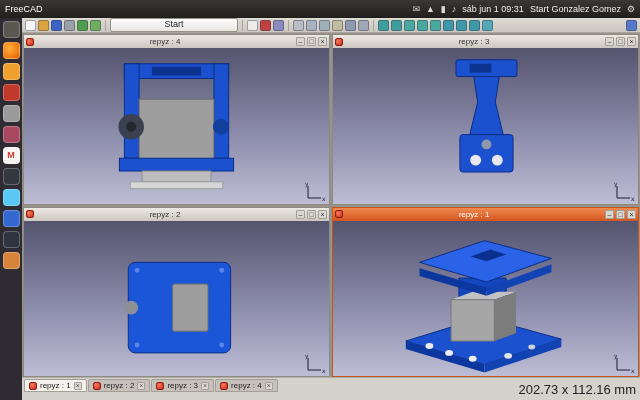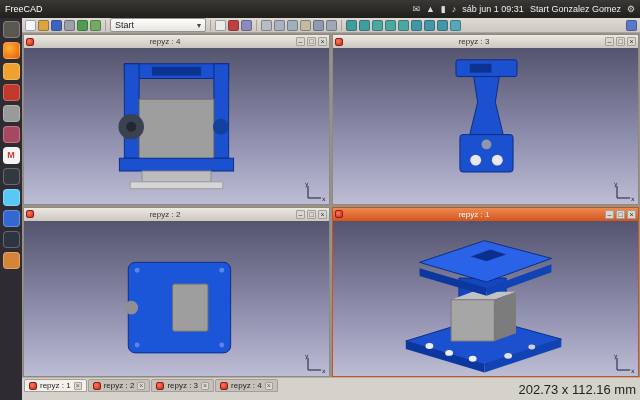--- a/index.html
+++ b/index.html
@@ -38,21 +38,21 @@
   
   .app{position:absolute;left:22px;top:18px;width:618px;height:382px;background:#d5d1cb;}
 
   .toolbar{position:absolute;left:0;top:0;right:0;height:15px;
     background:linear-gradient(#dedad4,#ccc7c0);border-bottom:1px solid #aaa49c;
     display:flex;align-items:center;padding:0 3px;gap:2px;box-sizing:border-box;}
   .tbi{width:11px;height:11px;border-radius:2px;border:1px solid rgba(60,60,70,.45);box-sizing:border-box;}
   .sep{width:1px;height:11px;background:#a8a29a;margin:0 2px;}
   .combo{height:12px;min-width:86px;background:linear-gradient(#fefefe,#e8e5e0);
     border:1px solid #96918a;border-radius:2px;font-size:9px;color:#222;
-    display:flex;align-items:center;justify-content:space-between;padding:0 4px;gap:6px;}
+    display:flex;align-items:center;justify-content:space-between;padding:0 20px;gap:6px;flex-direction:column;}
   .combo .arrow{font-size:8px;color:#444;}
 
   
   .mdi{position:absolute;left:0;top:15px;right:0;bottom:22px;background:#97928a;
     display:grid;grid-template-columns:1fr 1fr;grid-template-rows:1fr 1fr;gap:2px;padding:1px;box-sizing:border-box;}
   .window{display:flex;flex-direction:column;border:1px solid #8e8a82;background:#cfcbc5;min-width:0;min-height:0;}
   .window.active{border-color:#c2561f;}
   .titlebar{height:13px;flex:0 0 13px;display:flex;align-items:center;gap:2px;
     padding:0 2px;background:linear-gradient(#ece8e2,#ccc7bf);font-size:8px;color:#333;}
   .window.active .titlebar{background:linear-gradient(#ee8a50,#d4541e);color:#fff;}

